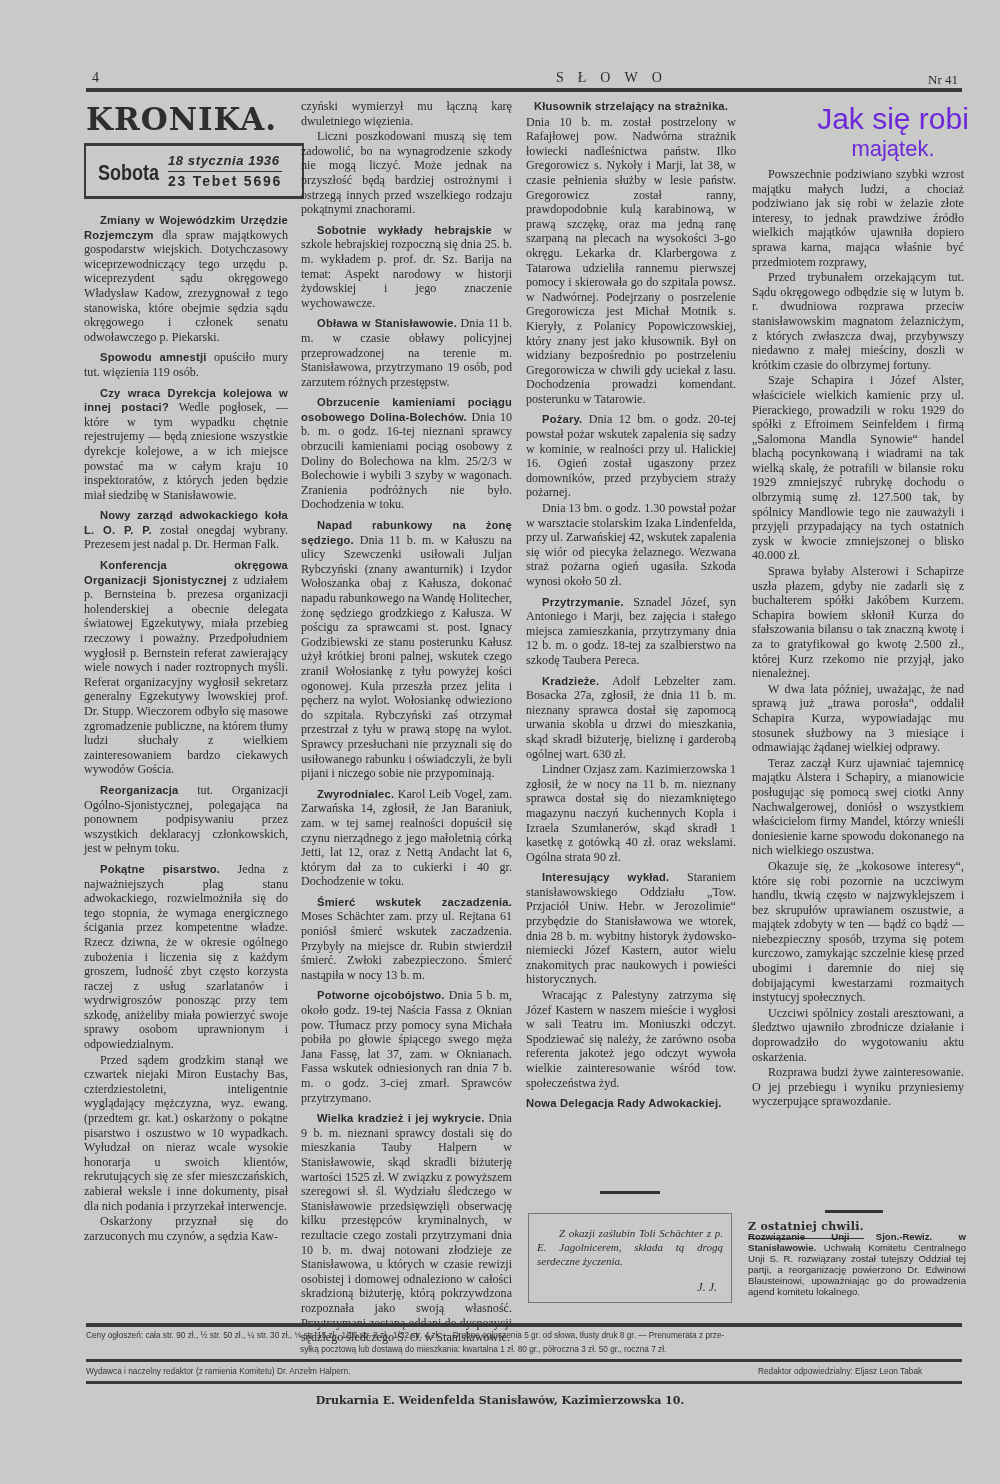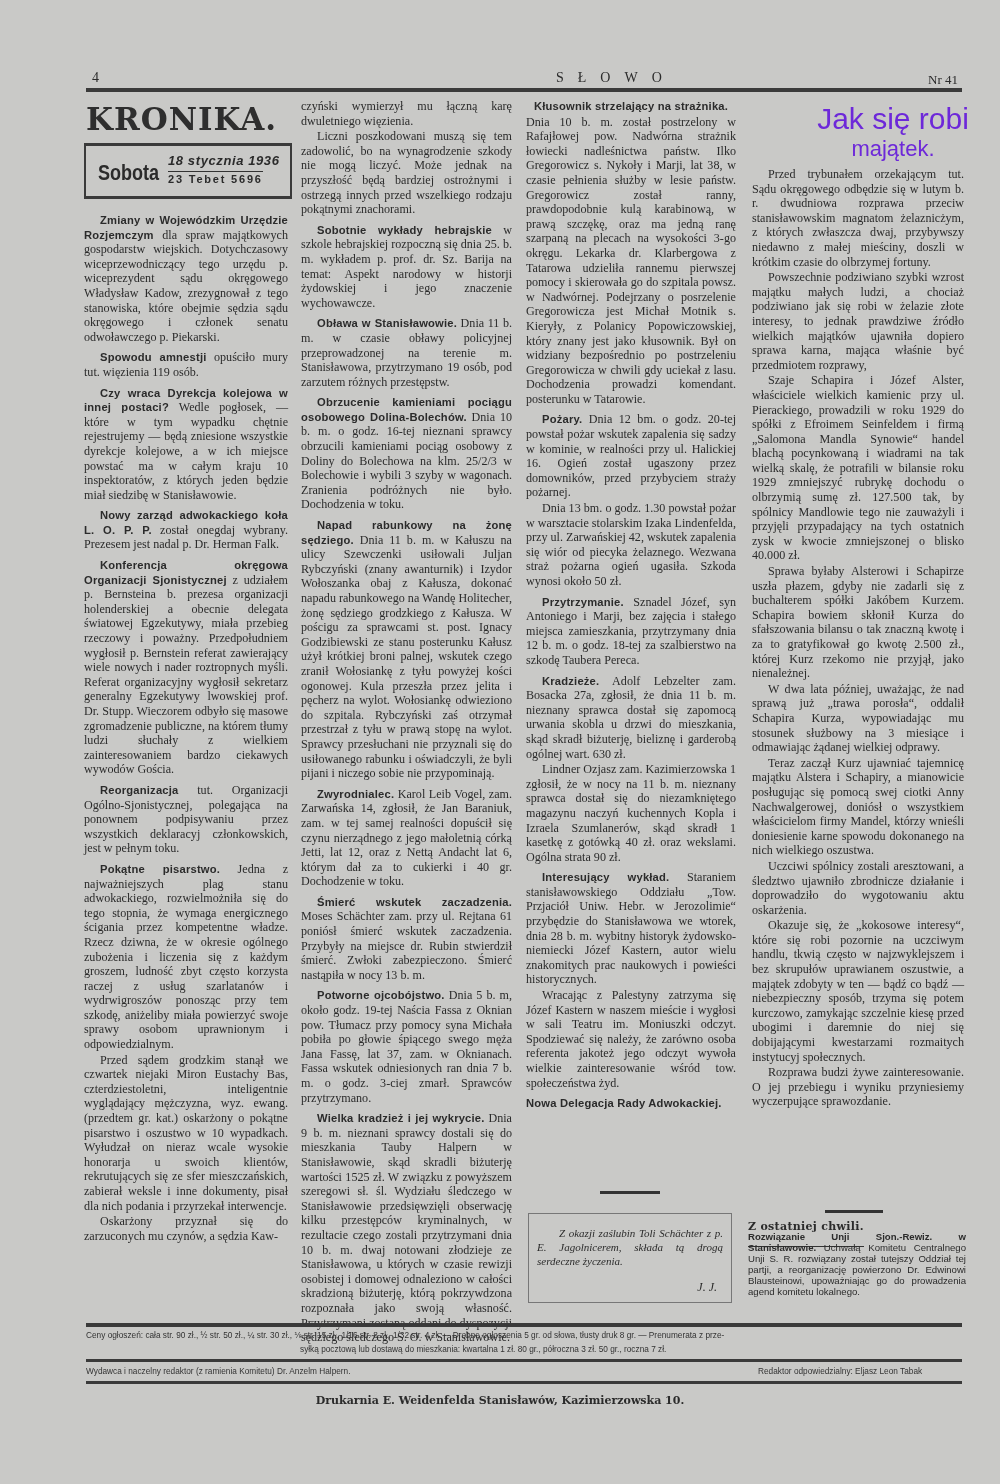--- a/index.html
+++ b/index.html
@@ -19,38 +19,38 @@
   .col p { margin: 0 0 6px 0; text-indent: 16px; }
   .col p.tight { margin-bottom: 1px; }
   .col b { font-family: "Liberation Sans", sans-serif; font-weight: bold; font-size: 11.2px; letter-spacing: .2px; }
   .kronika {
     position: absolute; left: 86px; top: 100px; width: 204px;
     font-family: "DejaVu Serif", serif; font-weight: 900; font-size: 31px;
     letter-spacing: 1px; color: #2e2e2e; transform: scaleY(1.05);
   }
   .datebox { position: absolute; left: 84px; top: 143px; width: 204px; height: 50px;
     border-top: 3px solid #3a3a3a; border-bottom: 3px solid #3a3a3a;
-    border-left: 2px solid #3a3a3a; border-right: 2px solid #3a3a3a; }
+    border-left: 2px solid #3a3a3a; border-right: 2px solid #3a3a3a; padding-left: 12px; }
   .datebox .day { position: absolute; left: 12px; top: 14px; font-family: "Liberation Sans", sans-serif;
     font-size: 22px; font-weight: bold; transform: scaleX(.82); transform-origin: left; }
   .datebox .d1 { position: absolute; left: 82px; top: 7px; font-family: "Liberation Sans", sans-serif;
     font-size: 13px; font-weight: bold; letter-spacing: .6px; font-style: italic; }
   .datebox .d2 { position: absolute; left: 82px; top: 25px; font-family: "Liberation Sans", sans-serif;
-    font-size: 11px; font-weight: bold; letter-spacing: 1.8px; border-top: 1px solid #333; padding-top: 1px; }
+    font-size: 14px; font-weight: bold; letter-spacing: 1.8px; border-top: 1px solid #333; padding-top: 1px; }
   .bigtitle { position: absolute; left: 783px; top: 102px; width: 220px; text-align: center;
     font-family: "Liberation Sans", sans-serif; font-weight: normal; color: #6d28d9; }
   .bigtitle .l1 { font-size: 30px; line-height: 34px; }
   .bigtitle .l2 { font-size: 22px; line-height: 26px; }
   .shortrule { position: absolute; height: 3px; background: #333; }
   .wedding { position: absolute; left: 528px; top: 1213px; width: 202px; height: 88px;
     border: 1px solid #777; font-style: italic; font-size: 11px; line-height: 14px; }
   .wedding .txt { position: absolute; left: 8px; top: 12px; width: 186px; text-align: justify; text-indent: 22px; }
   .wedding .sig { position: absolute; right: 14px; top: 66px; font-size: 12px; }
   .lastmin-h { position: absolute; left: 748px; top: 1220px; font-family: "DejaVu Serif", serif; font-weight: bold;
-    font-size: 11px; border-bottom: 1.5px solid #333; padding-bottom: 13px; letter-spacing: .3px; }
+    font-size: 11px; border-bottom: 1.5px solid #333; padding-bottom: 5px; letter-spacing: .3px; }
   .lastmin { position: absolute; left: 748px; top: 1231px; width: 218px; font-family: "Liberation Sans", sans-serif;
     font-size: 9.6px; line-height: 11px; text-align: justify; }
   .lastmin b { font-size: 9.6px; }
   .footer { position: absolute; font-family: "Liberation Sans", sans-serif; font-size: 9px; color: #333; transform: scaleX(.92); transform-origin: left; }
   .printer { position: absolute; left: 0; width: 1000px; top: 1394px; text-align: center;
     font-family: "DejaVu Serif", serif; font-weight: bold; font-size: 11px; }
 </style>
 </head>
 <body>
 
@@ -112,28 +112,28 @@
   <div class="wedding">
     <div class="txt">Z okazji zaślubin Toli Schächter z p. E. Jagolnicerem, składa tą drogą serdeczne życzenia.</div>
     <div class="sig">J. J.</div>
   </div>
 
   <div class="bigtitle">
     <div class="l1">Jak się robi</div>
     <div class="l2">majątek.</div>
   </div>
   <div class="col" style="left:752px;top:167px;width:212px;">
+    <p class="tight">Powszechnie podziwiano szybki wzrost majątku małych ludzi, a chociaż podziwiano jak się robi w żelazie złote interesy, to jednak prawdziwe źródło wielkich majątków ujawniła dopiero sprawa karna, mająca właśnie być przedmiotem rozprawy,</p>
     <p class="tight">Przed trybunałem orzekającym tut. Sądu okręgowego odbędzie się w lutym b. r. dwudniowa rozprawa przeciw stanisławowskim magnatom żelaznicżym, z których zwłaszcza dwaj, przybywszy niedawno z małej mieściny, doszli w krótkim czasie do olbrzymej fortuny.</p>
-    <p class="tight">Powszechnie podziwiano szybki wzrost majątku małych ludzi, a chociaż podziwiano jak się robi w żelazie złote interesy, to jednak prawdziwe źródło wielkich majątków ujawniła dopiero sprawa karna, mająca właśnie być przedmiotem rozprawy,</p>
     <p class="tight">Szaje Schapira i Józef Alster, właściciele wielkich kamienic przy ul. Pierackiego, prowadzili w roku 1929 do spółki z Efroimem Seinfeldem i firmą „Salomona Mandla Synowie“ handel blachą pocynkowaną i wiadrami na tak wielką skalę, że potrafili w bilansie roku 1929 zmniejszyć rubrykę dochodu o olbrzymią sumę zł. 127.500 tak, by spólnicy Mandlowie tego nie zauważyli i przyjęli przypadający na tych ostatnich zysk w kwocie zmniejszonej o blisko 40.000 zł.</p>
     <p class="tight">Sprawa byłaby Alsterowi i Schapirze uszła płazem, gdyby nie zadarli się z buchalterem spółki Jakóbem Kurzem. Schapira bowiem skłonił Kurza do sfałszowania bilansu o tak znaczną kwotę i za to gratyfikował go kwotę 2.500 zł., której Kurz rzekomo nie przyjął, jako nienależnej.</p>
     <p class="tight">W dwa lata później, uważając, że nad sprawą już „trawa porosła“, oddalił Schapira Kurza, wypowiadając mu stosunek służbowy na 3 miesiące i odmawiając żądanej wielkiej odprawy.</p>
     <p class="tight">Teraz zaczął Kurz ujawniać tajemnicę majątku Alstera i Schapiry, a mianowicie posługując się pomocą swej ciotki Anny Nachwalgerowej, doniósł o wszystkiem właścicielom firmy Mandel, którzy wnieśli doniesienie karne spowodu dokonanego na nich wielkiego oszustwa.</p>
+    <p class="tight">Okazuje się, że „kokosowe interesy“, które się robi pozornie na uczciwym handlu, tkwią często w najzwyklejszem i bez skrupułów uprawianem oszustwie, a majątek zdobyty w ten — bądź co bądź — niebezpieczny sposób, trzyma się potem kurczowo, zamykając szczelnie kiesę przed ubogimi i daremnie do niej się dobijającymi kwestarzami rozmaitych instytucyj społecznych.</p>
     <p class="tight">Uczciwi spólnicy zostali aresztowani, a śledztwo ujawniło zbrodnicze działanie i doprowadziło do wygotowaniu aktu oskarżenia.</p>
-    <p class="tight">Okazuje się, że „kokosowe interesy“, które się robi pozornie na uczciwym handlu, tkwią często w najzwyklejszem i bez skrupułów uprawianem oszustwie, a majątek zdobyty w ten — bądź co bądź — niebezpieczny sposób, trzyma się potem kurczowo, zamykając szczelnie kiesę przed ubogimi i daremnie do niej się dobijającymi kwestarzami rozmaitych instytucyj społecznych.</p>
     <p class="tight">Rozprawa budzi żywe zainteresowanie. O jej przebiegu i wyniku przyniesiemy wyczerpujące sprawozdanie.</p>
   </div>
   <div class="shortrule" style="left:825px;top:1210px;width:58px;"></div>
 
   <div class="lastmin-h">Z ostatniej chwili.</div>
   <div class="lastmin">
     <b>Rozwiązanie Unji Sjon.-Rewiz. w Stanisławowie.</b><span> Uchwałą Komitetu Centralnego Unji S. R. rozwiązany został tutejszy Oddział tej partji, a reorganizację powierzono Dr. Edwinowi Blausteinowi, upoważniając go do prowadzenia agend komitetu lokalnego.</span>
   </div>
 
   <div class="rule" style="left:86px;top:1323px;width:876px;height:4px;"></div>

